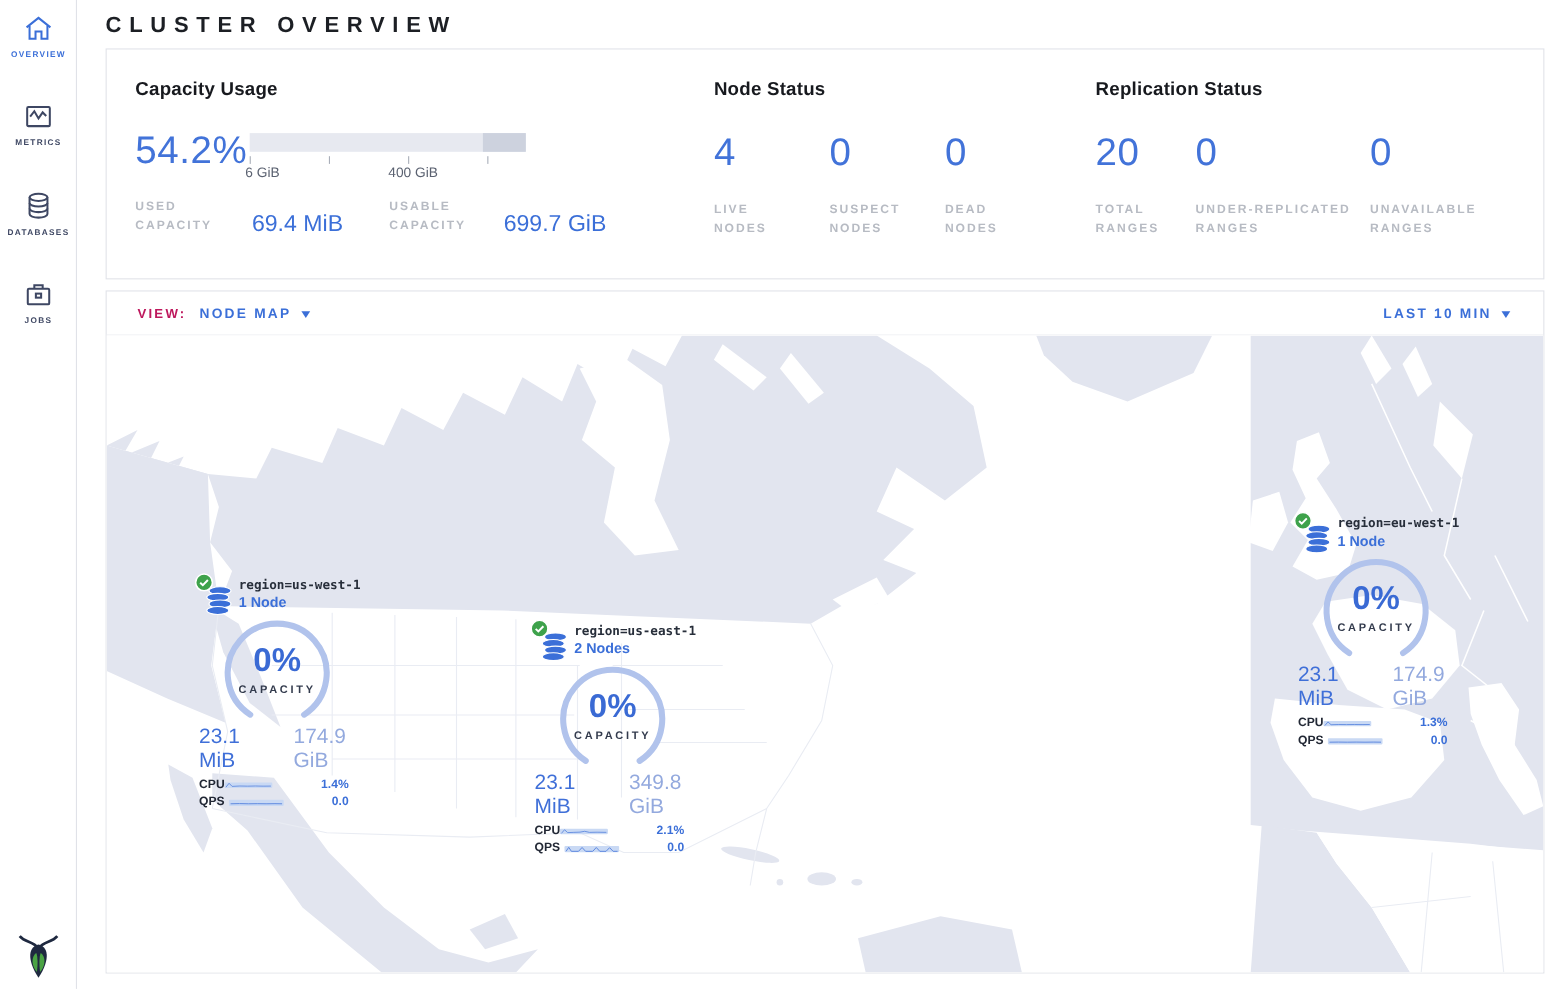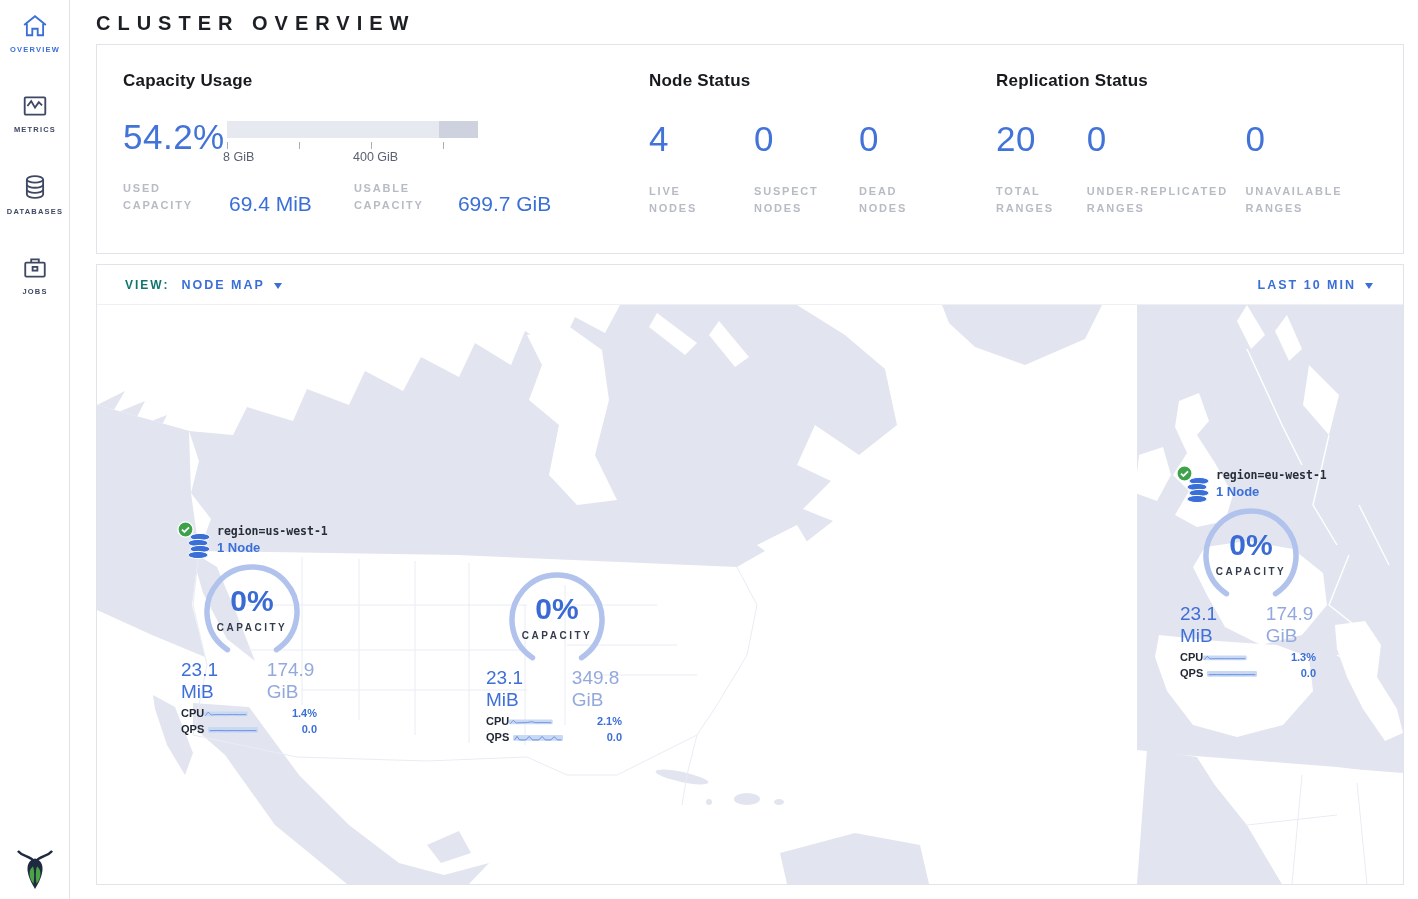--- a/index.html
+++ b/index.html
@@ -61,21 +61,21 @@
   .sec-repl .stat-col .dim-label { max-width:150px; }
   .sec-nodes .stat-col .dim-label { max-width:70px; }
 
   
   .map-panel { margin:10px 14px 0 26px; border:1px solid #e1e3e9; background:#fff; }
   .toolbar { height:40px; display:flex; align-items:center; padding:0 30px 0 28px;
              border-bottom:1px solid #eef0f4; }
   .tb-zone { flex:1; display:flex; align-items:center; }
   .tb-center { justify-content:center; }
   .tb-right { justify-content:flex-end; }
-  .view-label { font-size:12px; font-weight:700; letter-spacing:2px; color:#0f766e; }
+  .view-label { font-size:12px; font-weight:700; letter-spacing:2px; color:#be185d; }
   .view-value { font-size:12.5px; font-weight:700; letter-spacing:2px; color:#3b6fd8;
                 margin-left:12px; cursor:pointer; display:flex; align-items:center; }
   .caret { width:0; height:0; border-left:4.5px solid transparent;
            border-right:4.5px solid transparent; border-top:6px solid currentColor;
            display:inline-block; margin-left:9px; position:relative; top:1px; }
   .cluster-lbl { font-size:12.5px; font-weight:700; letter-spacing:2.5px; color:#20242c;
                  margin-left:8px; }
   .time-range { font-size:12.5px; font-weight:700; letter-spacing:2px; color:#3b6fd8;
                 cursor:pointer; display:flex; align-items:center; }
 
@@ -172,21 +172,21 @@
           <div class="cap-bar">
             <div class="nonusable"></div>
           </div>
           <div class="cap-ticks">
             <i style="left:0"></i>
               <i style="left:72px"></i>
               <i style="left:144px"></i>
               <i style="left:216px"></i>
           </div>
           <div class="cap-tick-labels">
-            <span style="left:-4px">8 GiB</span>
+            <span style="left:-4px">6 GiB</span>
             <span style="left:126px">400 GiB</span>
           </div>
         </div>
       </div>
       <div class="cap-stats">
         <div class="cap-stat">
           <span class="dim-label">USED CAPACITY</span>
           <span class="val">69.4 MiB</span>
         </div>
         <div class="cap-stat">
@@ -375,77 +375,95 @@
           <span class="ml">QPS</span>
           <svg width="62" height="11" viewBox="0 0 62 11">
             <rect x="0" y="2.5" width="62" height="7" rx="1.5" fill="#c9d9f4"></rect>
             <polyline points="2,7 12,6.8 22,7 32,6.9 42,7 52,6.9 60,7" fill="none" stroke="#5b86de" stroke-width="1.1"></polyline>
           </svg>
           <span class="mv">0.0</span>
         </div>
       </div>
 
       <div class="marker" style="left:385px; top:261px;">
-        <div class="mk-arc">
-          <svg width="104" height="97" viewBox="0 0 104 97">
-              <path d="M27.5 89.7 A45 45 0 1 1 76.5 89.7" fill="none" stroke="#b1c3ec" stroke-width="5.5" stroke-linecap="round"></path>
-            </svg>
-          <div class="pct">0%</div>
-          <div class="cap">CAPACITY</div>
-        </div>
-        <div class="mk-vals">
-          <span class="used">23.1 MiB</span>
-          <span class="total">349.8 GiB</span>
-        </div>
-        <div class="mk-metric">
-          <span class="ml">CPU</span>
-          <svg width="62" height="11" viewBox="0 0 62 11">
-            <rect x="0" y="2.5" width="62" height="7" rx="1.5" fill="#c9d9f4"></rect>
-            <polyline points="2,8.5 6,3.8 10,7.5 18,7.2 26,6.9 32,5.8 38,7.2 48,7 60,7.2" fill="none" stroke="#5b86de" stroke-width="1.1"></polyline>
-          </svg>
-          <span class="mv">2.1%</span>
-        </div>
-        <div class="mk-metric">
-          <span class="ml">QPS</span>
-          <svg width="62" height="11" viewBox="0 0 62 11">
-            <rect x="0" y="2.5" width="62" height="7" rx="1.5" fill="#c9d9f4"></rect>
-            <polyline points="2,8.5 5,4 8,8.5 16,8.5 20,4.2 24,8.5 32,8.5 36,4.2 40,8.5 47,8.5 51,4.4 55,8.5 60,8.5" fill="none" stroke="#5b86de" stroke-width="1.1"></polyline>
-          </svg>
-          <span class="mv">0.0</span>
-        </div>
-      </div>
-
-      <div class="marker" style="left:1079px; top:163px;">
         <div class="mk-head">
           <span class="mk-check">
             <svg width="17" height="17" viewBox="0 0 17 17">
                 <circle cx="8.5" cy="8.5" r="7.6" fill="#3ea24b" stroke="#fff" stroke-width="1.4"></circle>
                 <path d="M5 8.7 L7.4 11 L12 6.3" stroke="#fff" stroke-width="1.8" fill="none"></path>
               </svg></span>
           <span class="mk-db">
             <svg width="26" height="28" viewBox="0 0 26 28">
               <g fill="#3b6fd8" stroke="#fff" stroke-width="1">
                 <ellipse cx="14" cy="5" rx="10" ry="3.6"></ellipse>
                   <ellipse cx="12" cy="11" rx="10" ry="3.6"></ellipse>
                 <ellipse cx="14" cy="17" rx="10" ry="3.6"></ellipse>
                   <ellipse cx="12" cy="23" rx="10" ry="3.6"></ellipse>
               </g>
               </svg></span>
-          <div class="mk-region">region=eu-west-1</div>
-          <div class="mk-nodes">1 Node</div>
+          <div class="mk-region">region=us-east-1</div>
+          <div class="mk-nodes">2 Nodes</div>
         </div>
         <div class="mk-arc">
           <svg width="104" height="97" viewBox="0 0 104 97">
               <path d="M27.5 89.7 A45 45 0 1 1 76.5 89.7" fill="none" stroke="#b1c3ec" stroke-width="5.5" stroke-linecap="round"></path>
             </svg>
           <div class="pct">0%</div>
           <div class="cap">CAPACITY</div>
         </div>
         <div class="mk-vals">
           <span class="used">23.1 MiB</span>
+          <span class="total">349.8 GiB</span>
+        </div>
+        <div class="mk-metric">
+          <span class="ml">CPU</span>
+          <svg width="62" height="11" viewBox="0 0 62 11">
+            <rect x="0" y="2.5" width="62" height="7" rx="1.5" fill="#c9d9f4"></rect>
+            <polyline points="2,8.5 6,3.8 10,7.5 18,7.2 26,6.9 32,5.8 38,7.2 48,7 60,7.2" fill="none" stroke="#5b86de" stroke-width="1.1"></polyline>
+          </svg>
+          <span class="mv">2.1%</span>
+        </div>
+        <div class="mk-metric">
+          <span class="ml">QPS</span>
+          <svg width="62" height="11" viewBox="0 0 62 11">
+            <rect x="0" y="2.5" width="62" height="7" rx="1.5" fill="#c9d9f4"></rect>
+            <polyline points="2,8.5 5,4 8,8.5 16,8.5 20,4.2 24,8.5 32,8.5 36,4.2 40,8.5 47,8.5 51,4.4 55,8.5 60,8.5" fill="none" stroke="#5b86de" stroke-width="1.1"></polyline>
+          </svg>
+          <span class="mv">0.0</span>
+        </div>
+      </div>
+
+      <div class="marker" style="left:1079px; top:163px;">
+        <div class="mk-head">
+          <span class="mk-check">
+            <svg width="17" height="17" viewBox="0 0 17 17">
+                <circle cx="8.5" cy="8.5" r="7.6" fill="#3ea24b" stroke="#fff" stroke-width="1.4"></circle>
+                <path d="M5 8.7 L7.4 11 L12 6.3" stroke="#fff" stroke-width="1.8" fill="none"></path>
+              </svg></span>
+          <span class="mk-db">
+            <svg width="26" height="28" viewBox="0 0 26 28">
+              <g fill="#3b6fd8" stroke="#fff" stroke-width="1">
+                <ellipse cx="14" cy="5" rx="10" ry="3.6"></ellipse>
+                  <ellipse cx="12" cy="11" rx="10" ry="3.6"></ellipse>
+                <ellipse cx="14" cy="17" rx="10" ry="3.6"></ellipse>
+                  <ellipse cx="12" cy="23" rx="10" ry="3.6"></ellipse>
+              </g>
+              </svg></span>
+          <div class="mk-region">region=eu-west-1</div>
+          <div class="mk-nodes">1 Node</div>
+        </div>
+        <div class="mk-arc">
+          <svg width="104" height="97" viewBox="0 0 104 97">
+              <path d="M27.5 89.7 A45 45 0 1 1 76.5 89.7" fill="none" stroke="#b1c3ec" stroke-width="5.5" stroke-linecap="round"></path>
+            </svg>
+          <div class="pct">0%</div>
+          <div class="cap">CAPACITY</div>
+        </div>
+        <div class="mk-vals">
+          <span class="used">23.1 MiB</span>
           <span class="total">174.9 GiB</span>
         </div>
         <div class="mk-metric">
           <span class="ml">CPU</span>
           <svg width="62" height="11" viewBox="0 0 62 11">
             <rect x="0" y="2.5" width="62" height="7" rx="1.5" fill="#c9d9f4"></rect>
             <polyline points="2,8.5 6,3.8 10,7.4 20,7.1 30,7.2 40,7.1 50,7.2 60,7.1" fill="none" stroke="#5b86de" stroke-width="1.1"></polyline>
           </svg>
           <span class="mv">1.3%</span>
         </div>

